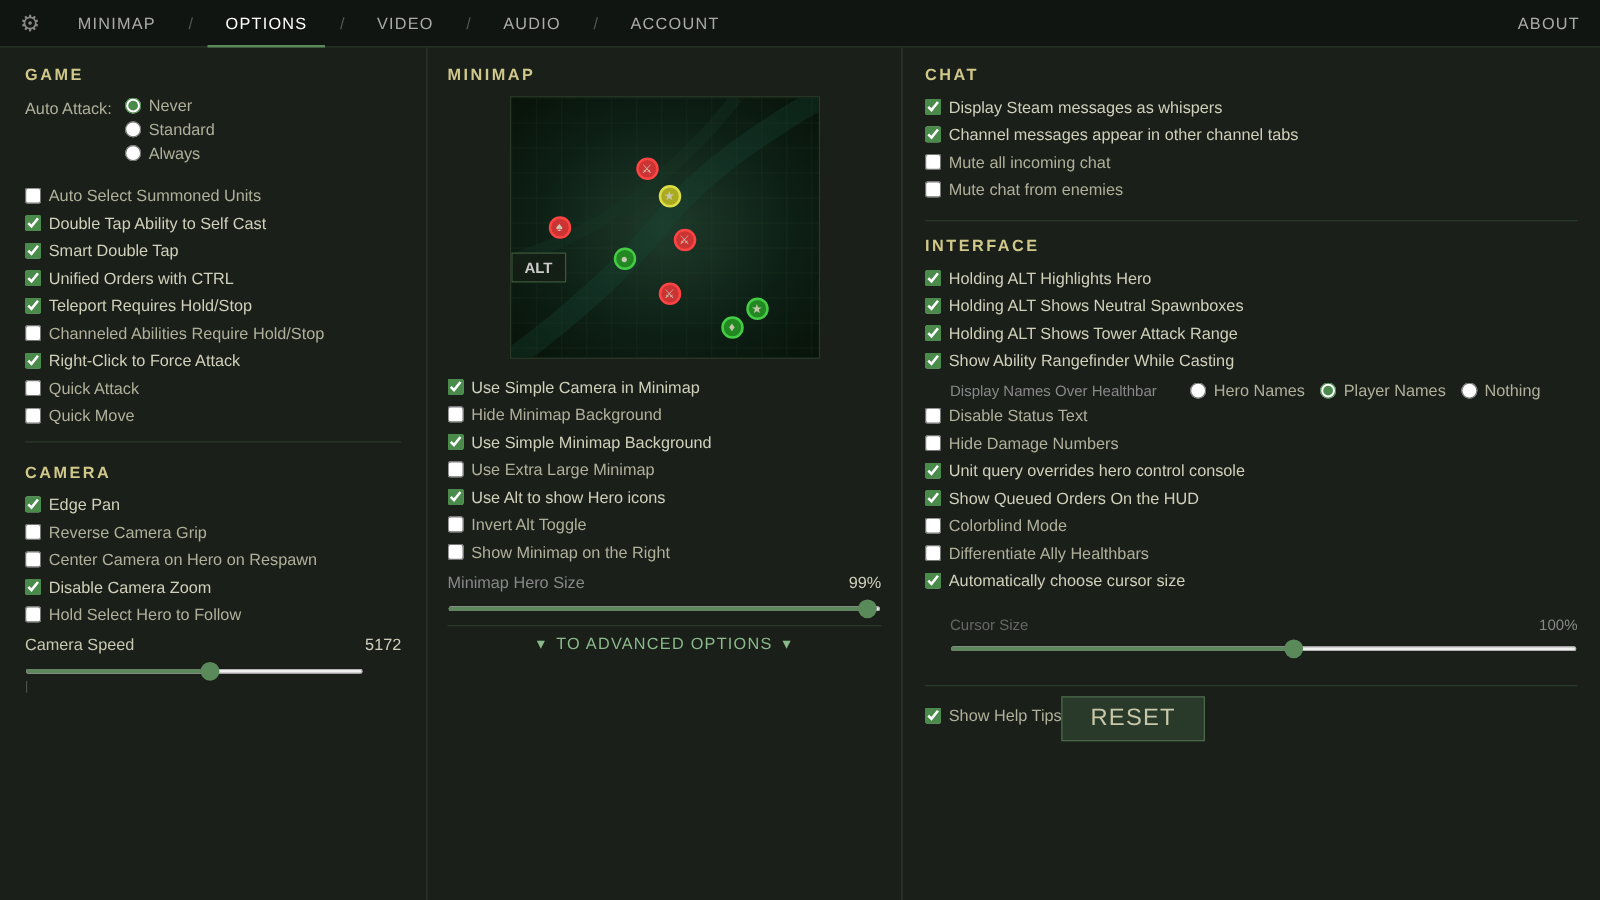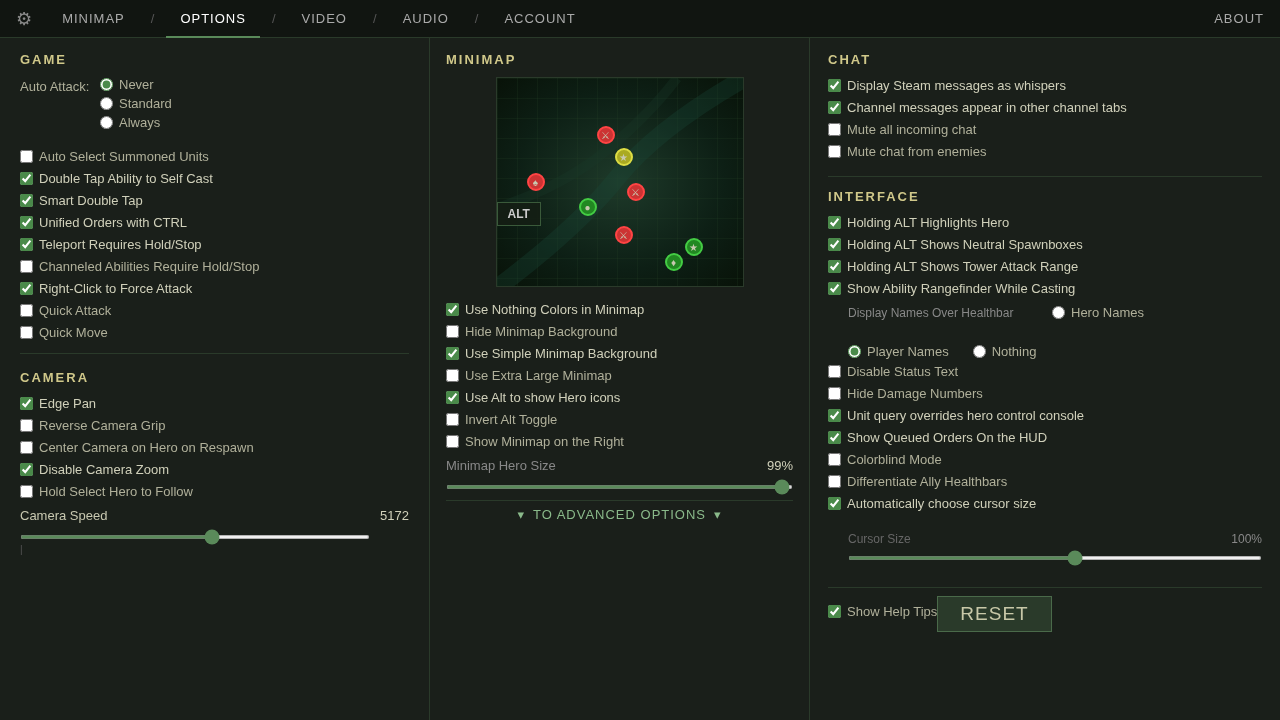--- a/index.html
+++ b/index.html
@@ -46,21 +46,21 @@
     .nav-about { margin-left: auto; color: #aaa; letter-spacing: 1px; cursor: pointer; }
 
     
     .main-content {
       display: flex;
       height: calc(720px - 38px);
     }
 
     
     .col-left {
-      width: 430px;
+      width: 342px;
       padding: 14px 20px;
       border-right: 1px solid #2a3a2a;
       overflow-y: auto;
     }
     .col-mid {
       width: 380px;
       padding: 14px 16px;
       border-right: 1px solid #2a3a2a;
       overflow-y: auto;
     }
@@ -381,21 +381,21 @@
         <div class="hero-dot green" style="top:160px;left:188px">★</div>
         <div class="hero-dot green" style="top:175px;left:168px">♦</div>
 
         <div class="alt-tooltip">ALT</div>
       </div>
     </div>
 
     <div id="minimap-checkboxes">
         <label class="check-item checked">
           <input type="checkbox" checked="" style="">
-          <span>Use Nothing Colors in Minimap</span>
+          <span>Use Simple Camera in Minimap</span>
         </label>
         <label class="check-item">
           <input type="checkbox" style="">
           <span>Hide Minimap Background</span>
         </label>
         <label class="check-item checked">
           <input type="checkbox" checked="" style="">
           <span>Use Simple Minimap Background</span>
         </label>
         <label class="check-item">
@@ -472,21 +472,21 @@
             <input type="checkbox" checked="" style="">
             <span>Holding ALT Shows Tower Attack Range</span>
           </label>
           <label class="check-item checked">
             <input type="checkbox" checked="" style="">
             <span>Show Ability Rangefinder While Casting</span>
           </label>
         </div>
 
       <div style="margin: 8px 0 4px 20px">
-        <div style="display:flex; align-items:center; gap:24px; flex-wrap:wrap">
+        <div style="display:flex; align-items:center; gap:12px; flex-wrap:wrap">
           <span style="color:#888; font-size:12px; min-width:180px">Display Names Over Healthbar</span>
           <label class="radio-label">
             <input type="radio" name="display_names" style=""> 
               <span>Hero Names</span>
           </label>
           <label class="radio-label">
             <input type="radio" name="display_names" checked="" style=""> 
               <span>Player Names</span>
           </label>
           <label class="radio-label">

